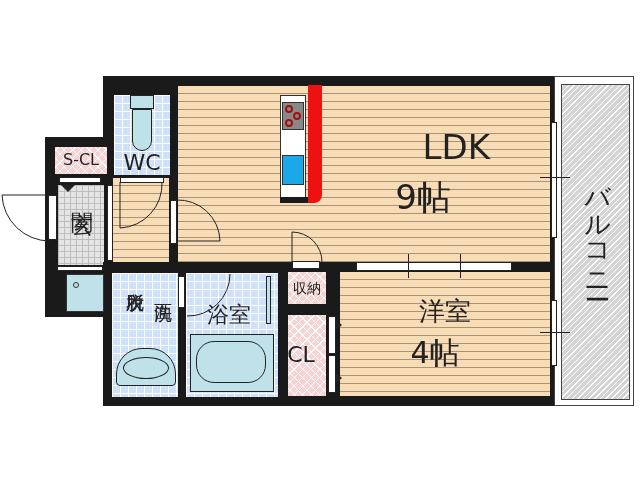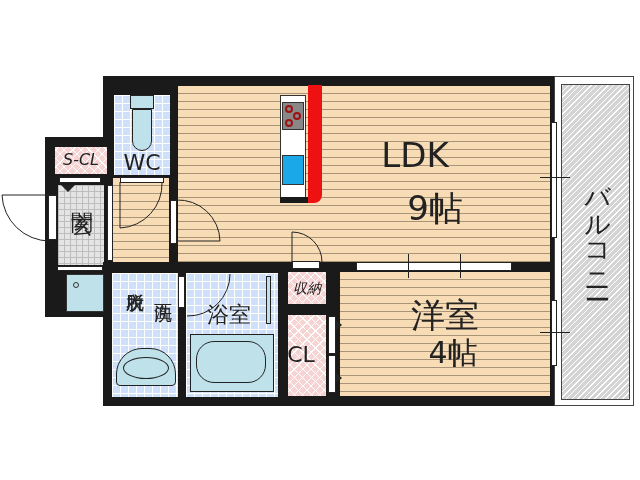--- a/index.html
+++ b/index.html
@@ -17,21 +17,21 @@
           background-size:6px 6px; }
   .pink { background-color:#f7d4d4;
           background-image:repeating-linear-gradient(45deg, transparent 0, transparent 5px, #ffffff 5px, #ffffff 6px),
                            repeating-linear-gradient(-45deg, transparent 0, transparent 5px, #ffffff 5px, #ffffff 6px); }
   .hatch { background-color:#d4d4d4;
           background-image:repeating-linear-gradient(-45deg, #ffffff 0, #ffffff 1px, transparent 1px, transparent 4px); }
   .white { background:#ffffff; border:1px solid #222; }
   .lbl { color:#222; text-align:center; line-height:1; white-space:nowrap; }
   .big { font-size:34px; }
   .mid { font-size:22px; }
-  .small { font-size:16px;font-style:italic; }
+  .small { font-size:16px; }
   .vert { writing-mode:vertical-rl; text-orientation:upright; }
 </style>
 </head>
 <body>
 
 <div class="abs wall" style="left:103px;top:76px;width:455px;height:330px;"></div>
 <div class="abs wall" style="left:45px;top:137px;width:62px;height:180px;"></div>
 
 <div class="abs wood" style="left:178px;top:86px;width:372px;height:176px;"></div>
 
@@ -74,44 +74,44 @@
 <div class="abs" style="left:280px;top:95px;width:26px;height:108px;background:#fff;border:1px solid #333;"></div>
 <div class="abs" style="left:282px;top:102px;width:22px;height:28px;background:#888;border:1px solid #333;">
   <div class="abs" style="left:2px;top:2px;width:8px;height:8px;border-radius:50%;border:2px solid #a01010;"></div>
   <div class="abs" style="left:10px;top:9px;width:8px;height:8px;border-radius:50%;border:2px solid #a01010;"></div>
   <div class="abs" style="left:2px;top:16px;width:8px;height:8px;border-radius:50%;border:2px solid #a01010;"></div>
 </div>
 <div class="abs" style="left:282px;top:155px;width:22px;height:30px;background:#1aa8e8;border:1px solid #333;"></div>
 <div class="abs" style="left:308px;top:85px;width:14px;height:118px;background:#ee1111;border-radius:0 0 8px 0;"></div>
 <div class="abs wall" style="left:280px;top:197px;width:28px;height:6px;"></div>
 
-<div class="abs lbl big" style="left:340px;top:138px;width:150px;">LDK</div>
-<div class="abs lbl big" style="left:360px;top:180px;width:150px;margin-top:11px;">9帖</div>
+<div class="abs lbl big" style="left:340px;top:130px;width:150px;text-align:right;">LDK</div>
+<div class="abs lbl big" style="left:348px;top:180px;width:150px;">9帖</div>
 
 <div class="abs wall" style="left:103px;top:262px;width:455px;height:10px;"></div>
 <div class="abs" style="left:356px;top:262px;width:156px;height:9px;background:#fff;border:1px solid #222;"></div>
 <div class="abs" style="left:408px;top:254px;width:1px;height:24px;background:#222;"></div>
 <div class="abs" style="left:460px;top:254px;width:1px;height:24px;background:#222;"></div>
 
 <div class="abs pink" style="left:288px;top:272px;width:38px;height:32px;"></div>
 <div class="abs lbl small" style="left:286px;top:281px;width:42px;font-size:14px;">収納</div>
 <div class="abs white" style="left:292px;top:261px;width:28px;height:8px;"></div>
 <svg class="abs" style="left:291px;top:230px;" width="32" height="34">
   <path d="M1 32 L1 2 A30 30 0 0 1 31 32" fill="none" stroke="#222" stroke-width="1"></path>
 </svg>
 
 <div class="abs pink" style="left:288px;top:315px;width:38px;height:81px;"></div>
 <div class="abs lbl mid" style="left:280px;top:344px;width:42px;">CL</div>
 <div class="abs white" style="left:328px;top:316px;width:8px;height:38px;"></div>
 <div class="abs white" style="left:328px;top:355px;width:8px;height:38px;"></div>
 <div class="abs" style="left:336px;top:320px;width:0;height:0;border-top:5px solid transparent;border-bottom:5px solid transparent;border-left:6px solid #222;"></div>
 <div class="abs" style="left:336px;top:373px;width:0;height:0;border-top:5px solid transparent;border-bottom:5px solid transparent;border-left:6px solid #222;"></div>
 
-<div class="abs lbl big" style="left:370px;top:298px;width:150px;font-size:34px;">洋室</div>
-<div class="abs lbl big" style="left:378px;top:338px;width:150px;font-size:30px;">4帖</div>
+<div class="abs lbl big" style="left:370px;top:298px;width:150px;font-size:26px;">洋室</div>
+<div class="abs lbl big" style="left:360px;top:338px;width:150px;font-size:30px;">4帖</div>
 
 <div class="abs wall" style="left:45px;top:272px;width:140px;height:45px;"></div>
 <div class="abs tile-blue" style="left:112px;top:273px;width:66px;height:124px;"></div>
 <div class="abs" style="left:66px;top:274px;width:38px;height:38px;background:#bfe1ea;border:1px solid #333;">
   <div class="abs" style="left:6px;top:7px;width:6px;height:6px;border-radius:50%;border:1px solid #333;"></div>
 </div>
 <div class="abs lbl mid vert" style="left:118px;top:279px;width:26px;font-size:18px;">脱衣所</div>
 <div class="abs lbl mid vert" style="left:146px;top:290px;width:26px;font-size:18px;">洗面</div>
 <div class="abs" style="left:116px;top:348px;width:60px;height:38px;background:#bfe1ea;border:1.5px solid #222;border-radius:26px 26px 4px 4px;">
   <div class="abs" style="left:6px;top:8px;width:46px;height:22px;border-radius:50%;border:1.5px solid #222;"></div>

